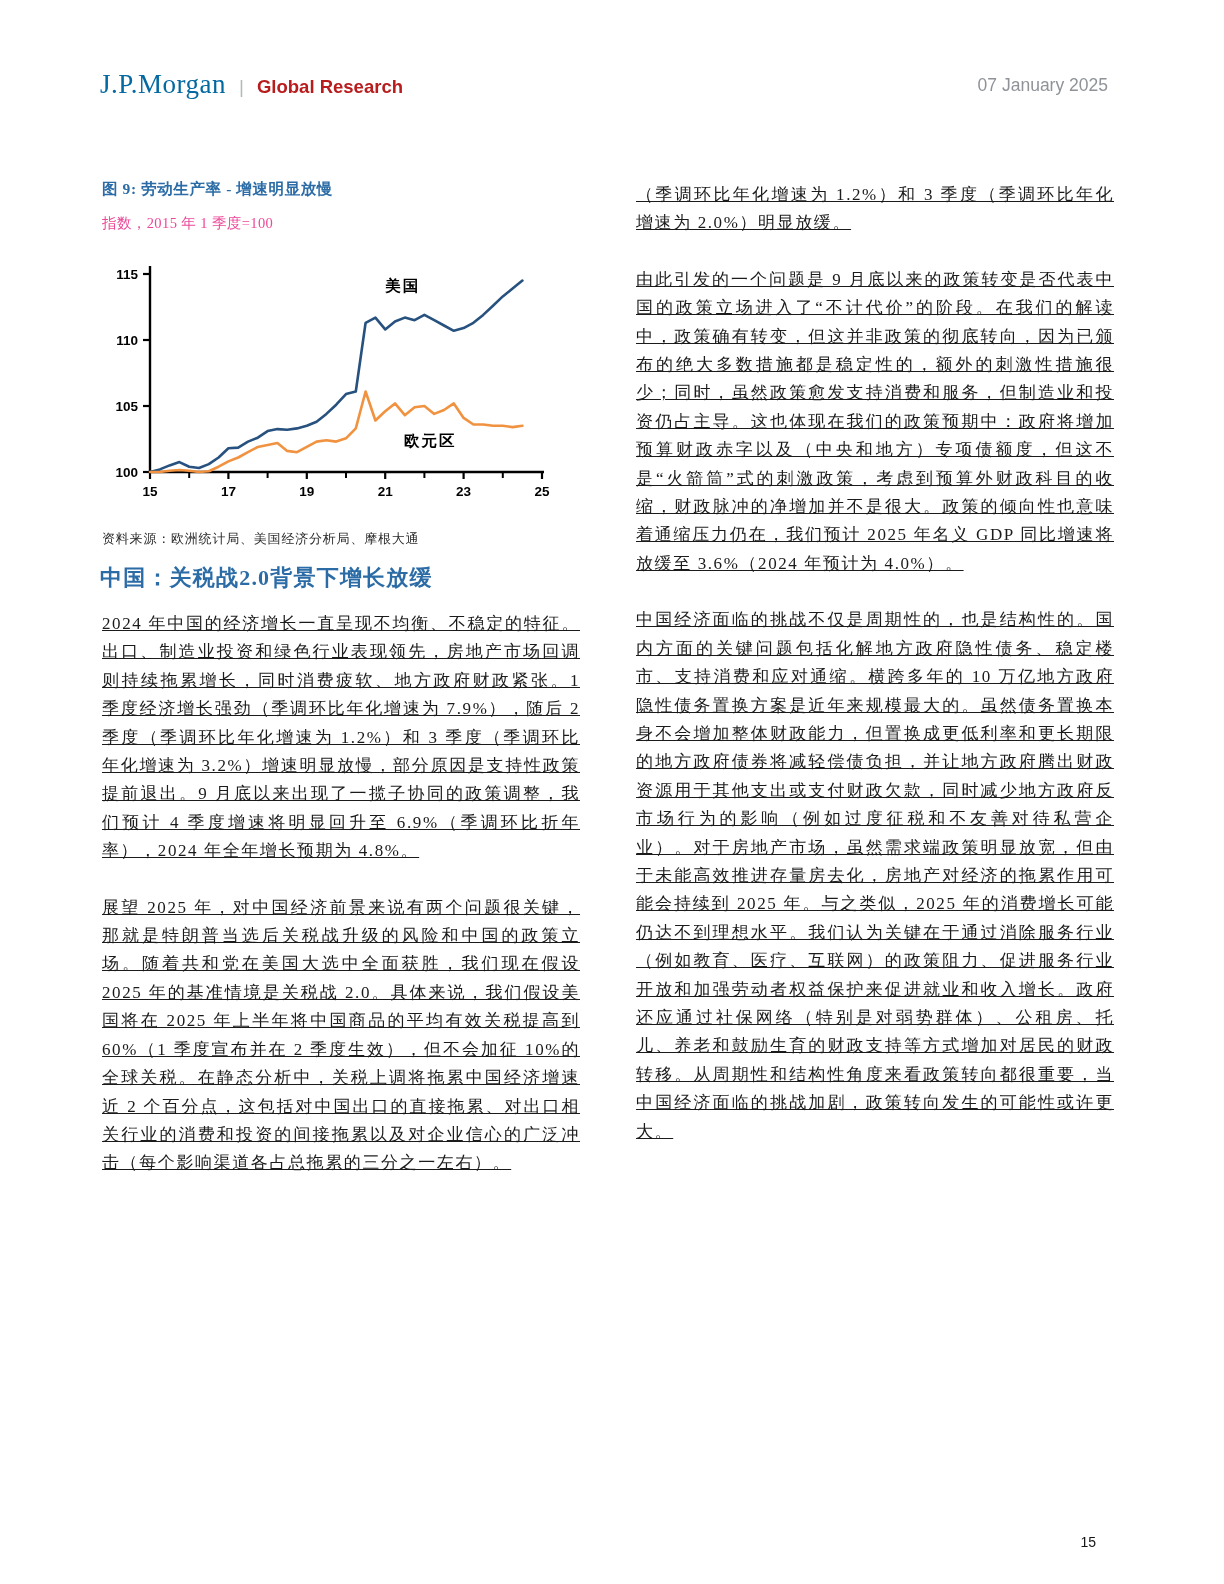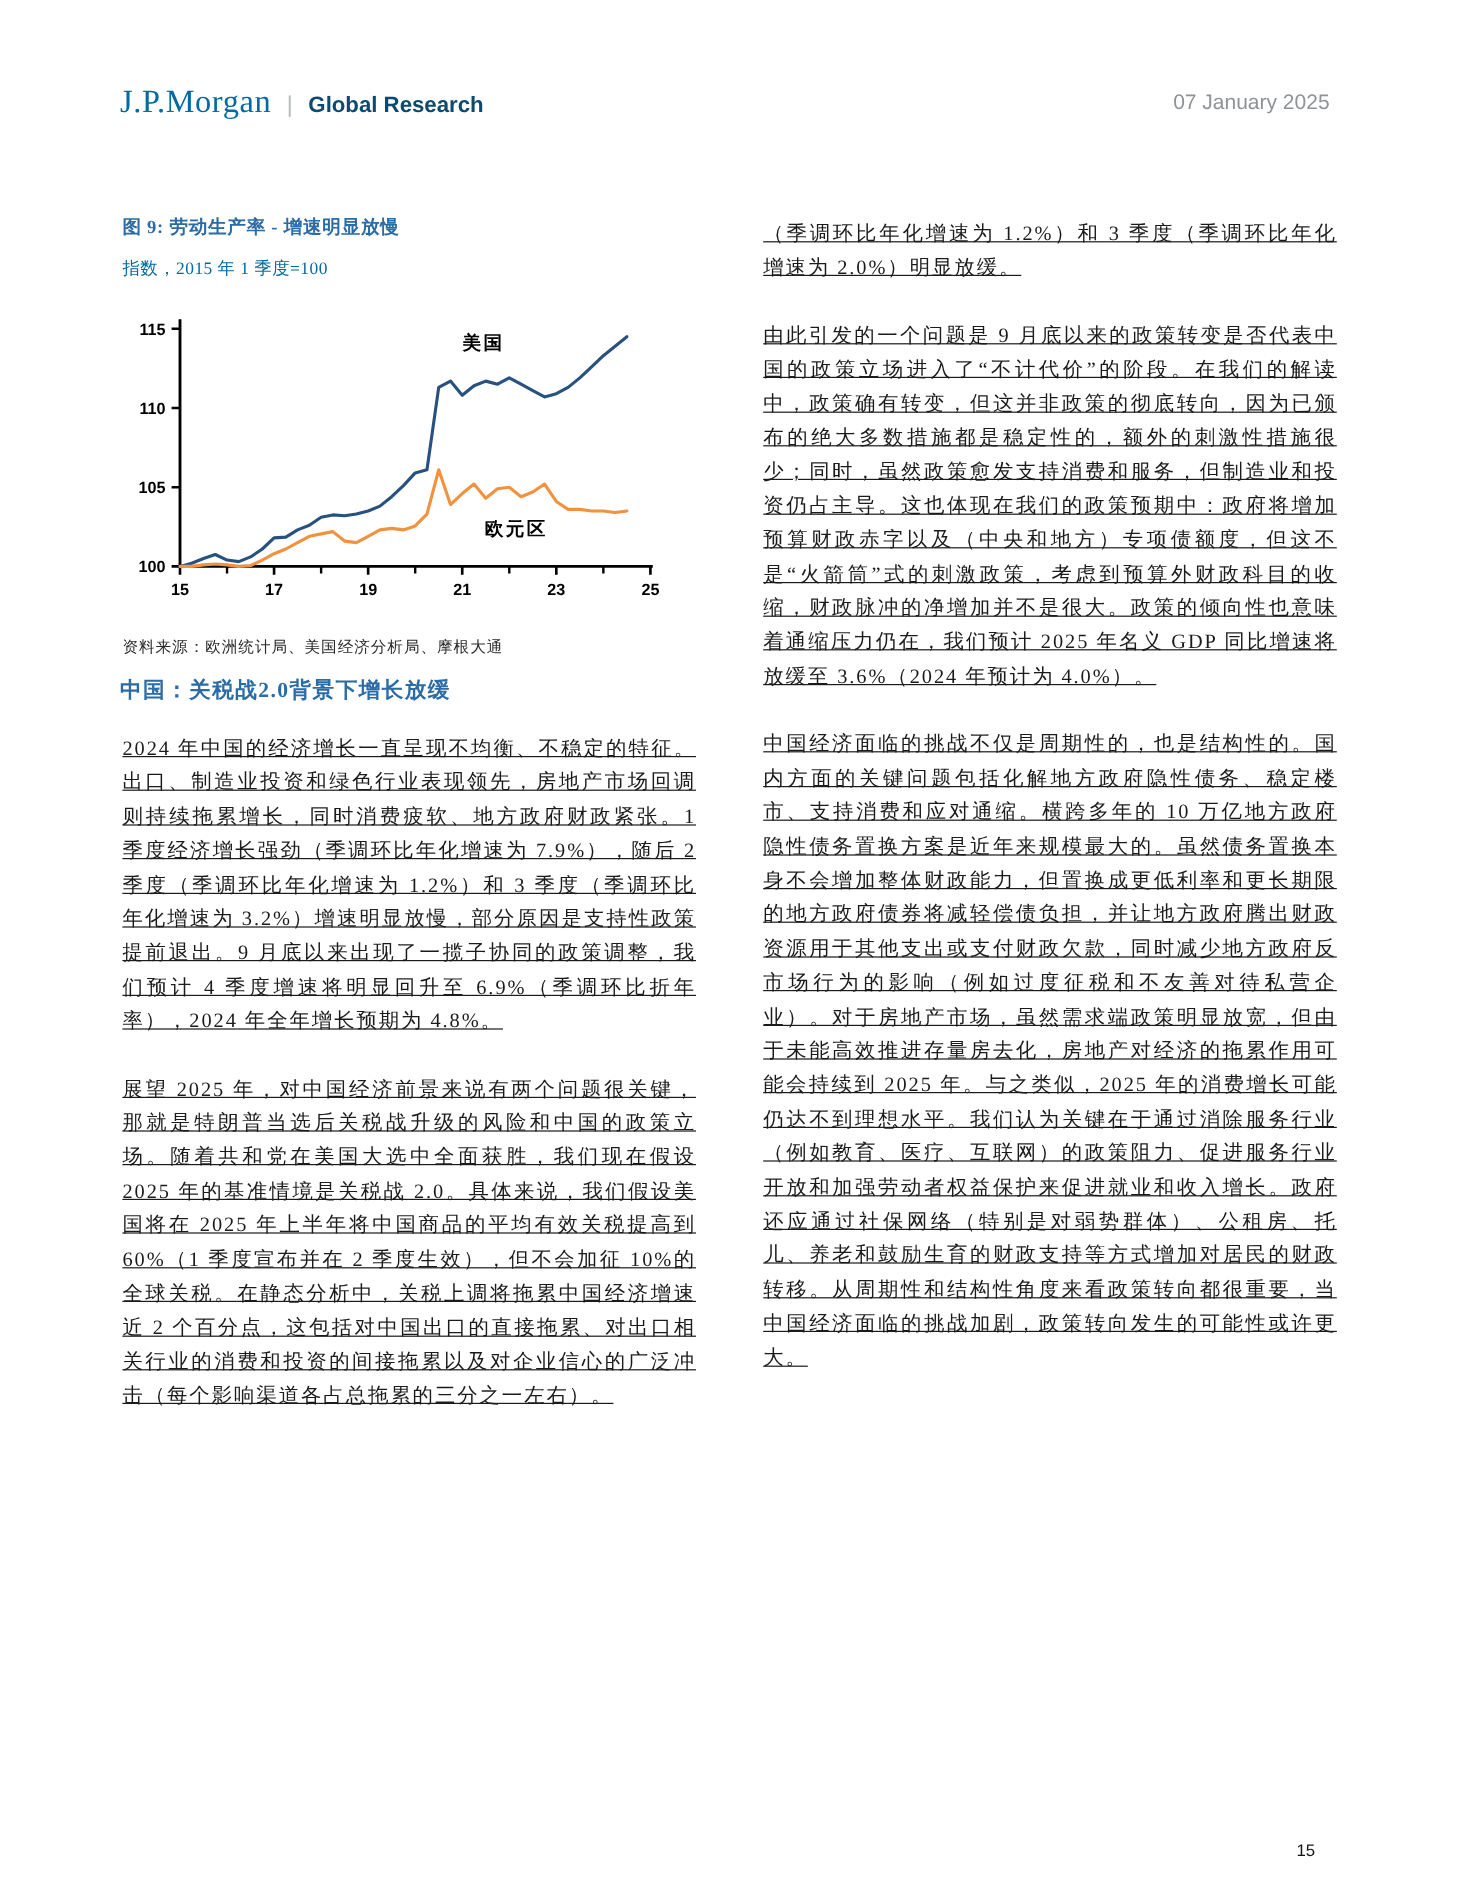--- a/index.html
+++ b/index.html
@@ -4,29 +4,29 @@
 <style>
   html,body { margin:0; padding:0; }
   body {
     width:1224px; height:1584px; background:#ffffff; position:relative;
     font-family:"Liberation Serif","DejaVu Serif",serif; color:#1c1c1c;
     overflow:hidden;
   }
   .header-left { position:absolute; top:69px; left:100px; display:flex; align-items:baseline; gap:13px; }
   .brand { font-family:"Liberation Serif","DejaVu Serif",serif; font-size:27px; color:#0369a1; letter-spacing:0.5px; }
   .divider { font-family:"Liberation Sans","DejaVu Sans",sans-serif; font-size:19px; color:#b4b7b9; }
-  .unit { font-family:"Liberation Sans","DejaVu Sans",sans-serif; font-weight:bold; font-size:18.5px; color:#0c4a6e; }
+  .unit { font-family:"Liberation Sans","DejaVu Sans",sans-serif; font-weight:bold; font-size:18.5px; color:#b91c1c; }
   .date { position:absolute; top:75px; right:116px; font-family:"Liberation Sans","DejaVu Sans",sans-serif; font-size:17.5px; color:#8f9398; }
 
   .fig-title { position:absolute; left:102px; top:179px; font-size:15.5px; font-weight:bold; color:#2c6ca6; letter-spacing:0.6px; }
-  .fig-subtitle { position:absolute; left:102px; top:214px; font-size:14.5px; color:#0369a1; letter-spacing:0.4px; }
+  .fig-subtitle { position:absolute; left:102px; top:214px; font-size:14.5px; color:#ec4899; letter-spacing:0.4px; }
   .chart-wrap { position:absolute; left:94px; top:250px; width:480px; height:256px; }
   .fig-source { position:absolute; left:102px; top:530px; font-size:13px; color:#2a2a2a; letter-spacing:0.8px; }
 
-  .section-heading { position:absolute; left:100px; top:563px; font-size:18px; font-weight:bold; color:#2c6ca6; letter-spacing:1.2px; }
+  .section-heading { position:absolute; left:100px; top:563px; font-size:22px; font-weight:bold; color:#2c6ca6; letter-spacing:1.2px; }
 
   .col { position:absolute; width:478px; font-size:17px; line-height:28.4px; text-align:justify; text-justify:inter-character; letter-spacing:1.6px; color:#1b1b1b; }
   .col p { margin:0 0 28px 0;text-decoration:underline; }
   .col-left { left:102px; top:610px; }
   .col-right { left:636px; top:181px; }
 
   .page-number { position:absolute; right:128px; top:1534px; font-family:"Liberation Sans","DejaVu Sans",sans-serif; font-size:14px; color:#141414; }
 
   .tick-label { font:bold 13.5px "Liberation Sans","DejaVu Sans",sans-serif; fill:#000; }
   .series-label { font:bold 15.5px "Liberation Serif","DejaVu Serif",serif; fill:#000; letter-spacing:2px; }

